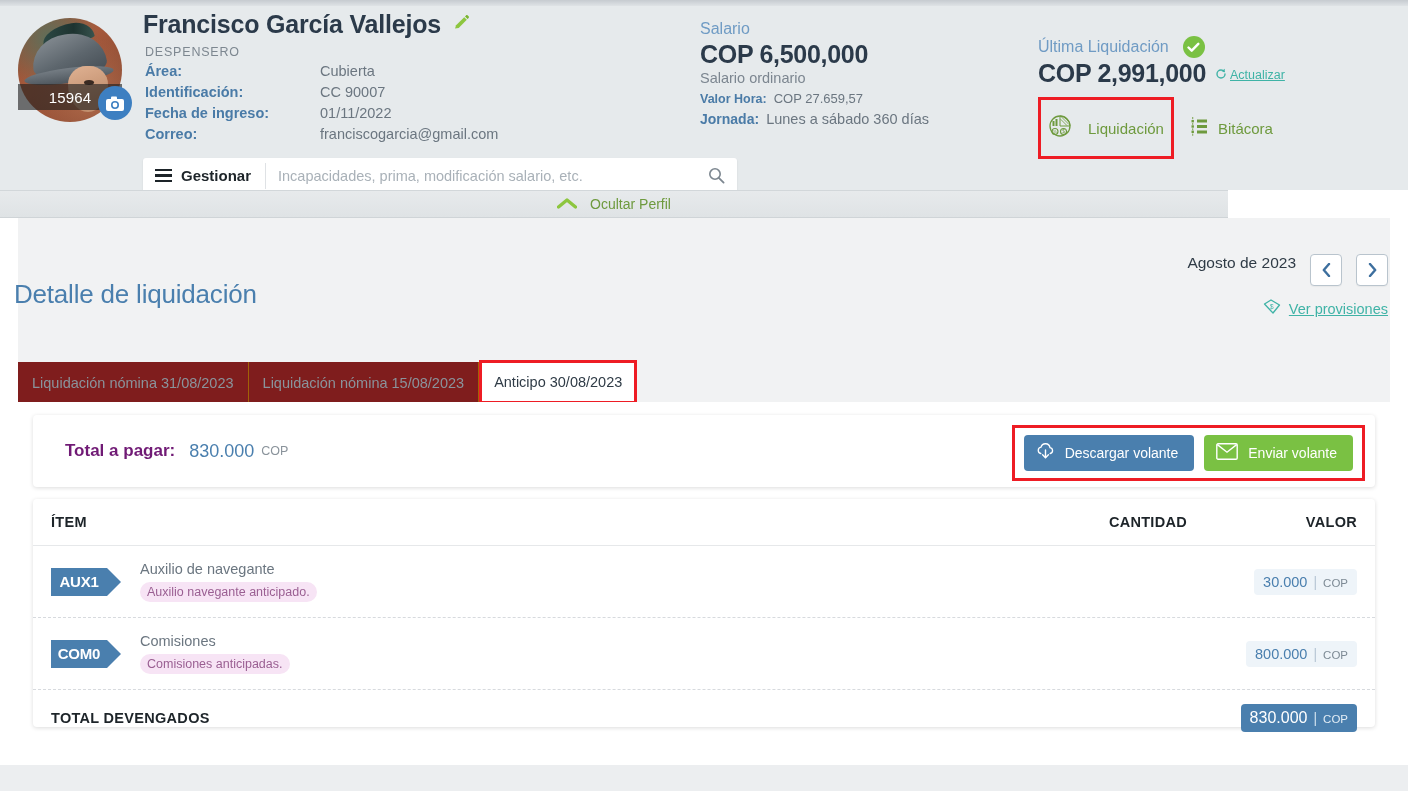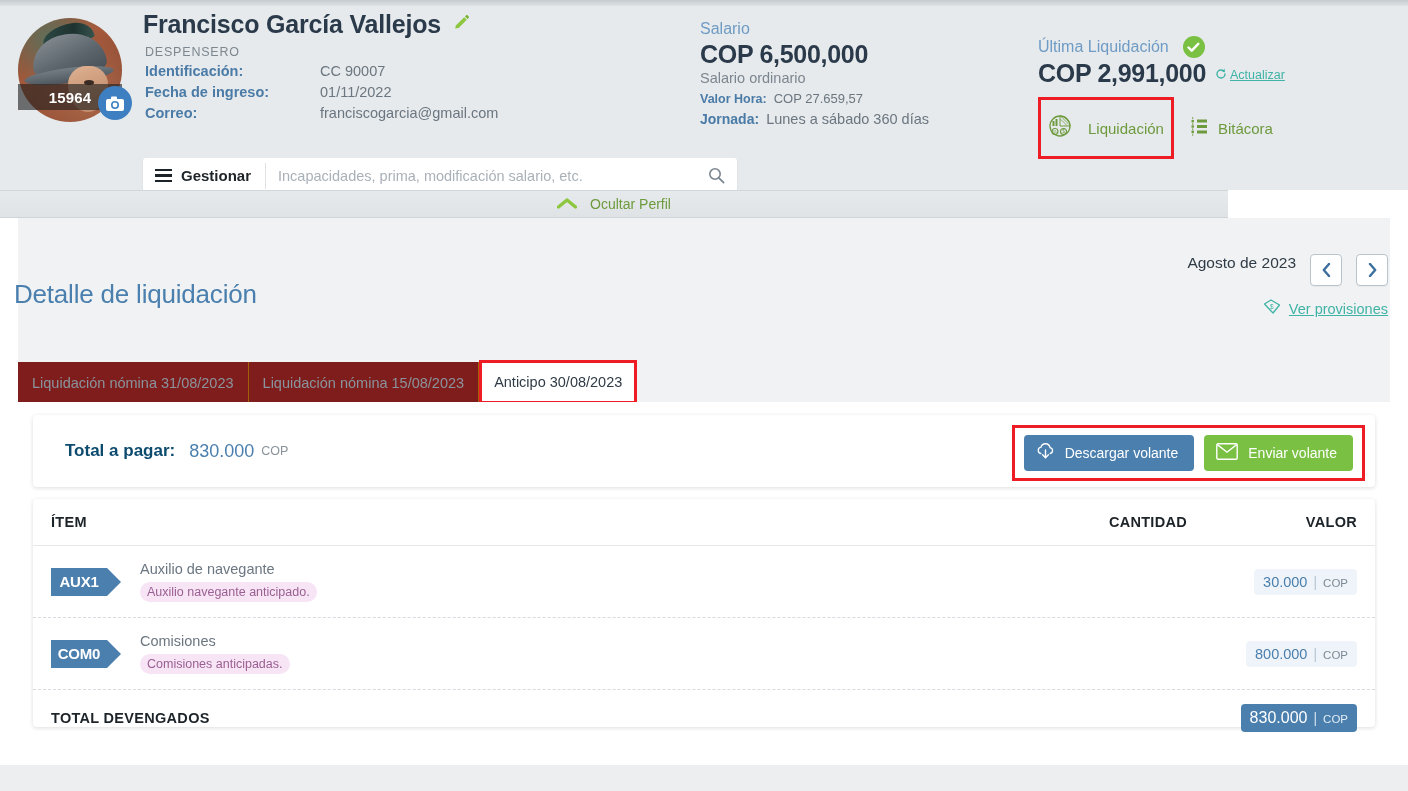--- a/index.html
+++ b/index.html
@@ -56,21 +56,21 @@
   }
   .avatar .eye {
     position: absolute; left: 66px; top: 62px; width: 10px; height: 5px;
     background: #3a2a22; border-radius: 50%;
   }
   .avatar-id-bar {
     position: absolute; left: 0; bottom: 14px; width: 104px; height: 26px;
     background: rgba(30,30,30,0.62);
     display: flex; align-items: center; justify-content: center;
   }
-  .avatar-id-bar span { color: #fff; font-size: 15px; font-weight: bold; letter-spacing: .2px; }
+  .avatar-id-bar span { color: #fff; font-size: 15px; font-weight: normal; letter-spacing: .2px; }
   .camera-badge {
     position: absolute; right: -8px; bottom: 4px; width: 34px; height: 34px;
     border-radius: 50%; background: #3d7fc1;
     display: flex; align-items: center; justify-content: center;
   }
   .camera-badge svg { display: block; }
 
   .name-row { position: absolute; left: 143px; top: 4px; display: flex; align-items: center; gap: 11px; }
   .emp-name { font-size: 25px; color: #2b3a4a; font-weight: bold; letter-spacing: -.2px; }
   .pencil-icon { display: block; }
@@ -176,21 +176,21 @@
   .panel {
     position: absolute; left: 18px; top: 402px; width: 1372px; height: 341px;
     background: #ffffff;
   }
   .total-card {
     position: absolute; left: 15px; top: 13px; width: 1342px; height: 72px;
     background: #ffffff; border-radius: 4px;
     box-shadow: 0 1px 4px rgba(0,0,0,0.14);
     display: flex; align-items: center;
   }
-  .total-label { margin-left: 32px; font-size: 17px; color: #0c4a6e; font-weight: bold; }
+  .total-label { margin-left: 32px; font-size: 17px; color: #701a75; font-weight: bold; }
   .total-amt { margin-left: 14px; font-size: 18px; color: #4a7fae; }
   .total-cur { margin-left: 7px; font-size: 12.5px; color: #8a939b; }
   .btn-group {
     position: absolute; right: 10px; top: 10px; display: flex; gap: 10px;
     border: 3px solid #ee1c24; padding: 7px 9px;
   }
   .btn {
     height: 36px; padding: 0 16px 0 12px; border-radius: 4px;
     display: flex; align-items: center; gap: 10px;
     font-size: 14px; color: #ffffff; border: none;
@@ -310,20 +310,24 @@
         <svg width="18" height="18" viewBox="0 0 18 18">
           <path d="M3 14.4 L4.1 11.3 L12.2 3.2 L14.8 5.8 L6.7 13.9 Z" fill="#8dc63f"></path>
           <path d="M13 2.4 L15.6 5 L16.6 4 C17.1 3.5 17.1 2.8 16.6 2.3 L15.7 1.4 C15.2 0.9 14.5 0.9 14 1.4 Z" fill="#7ab530"></path>
         </svg>
       </span>
     </div>
 
     <div class="emp-role">DESPENSERO</div>
 
     <div class="facts">
+      <div class="fact-row">
+        <span class="fact-label">Área:</span>
+        <span class="fact-value">Cubierta</span>
+      </div>
       <div class="fact-row">
         <span class="fact-label">Identificación:</span>
         <span class="fact-value">CC 90007</span>
       </div>
       <div class="fact-row">
         <span class="fact-label">Fecha de ingreso:</span>
         <span class="fact-value">01/11/2022</span>
       </div>
       <div class="fact-row">
         <span class="fact-label">Correo:</span>

